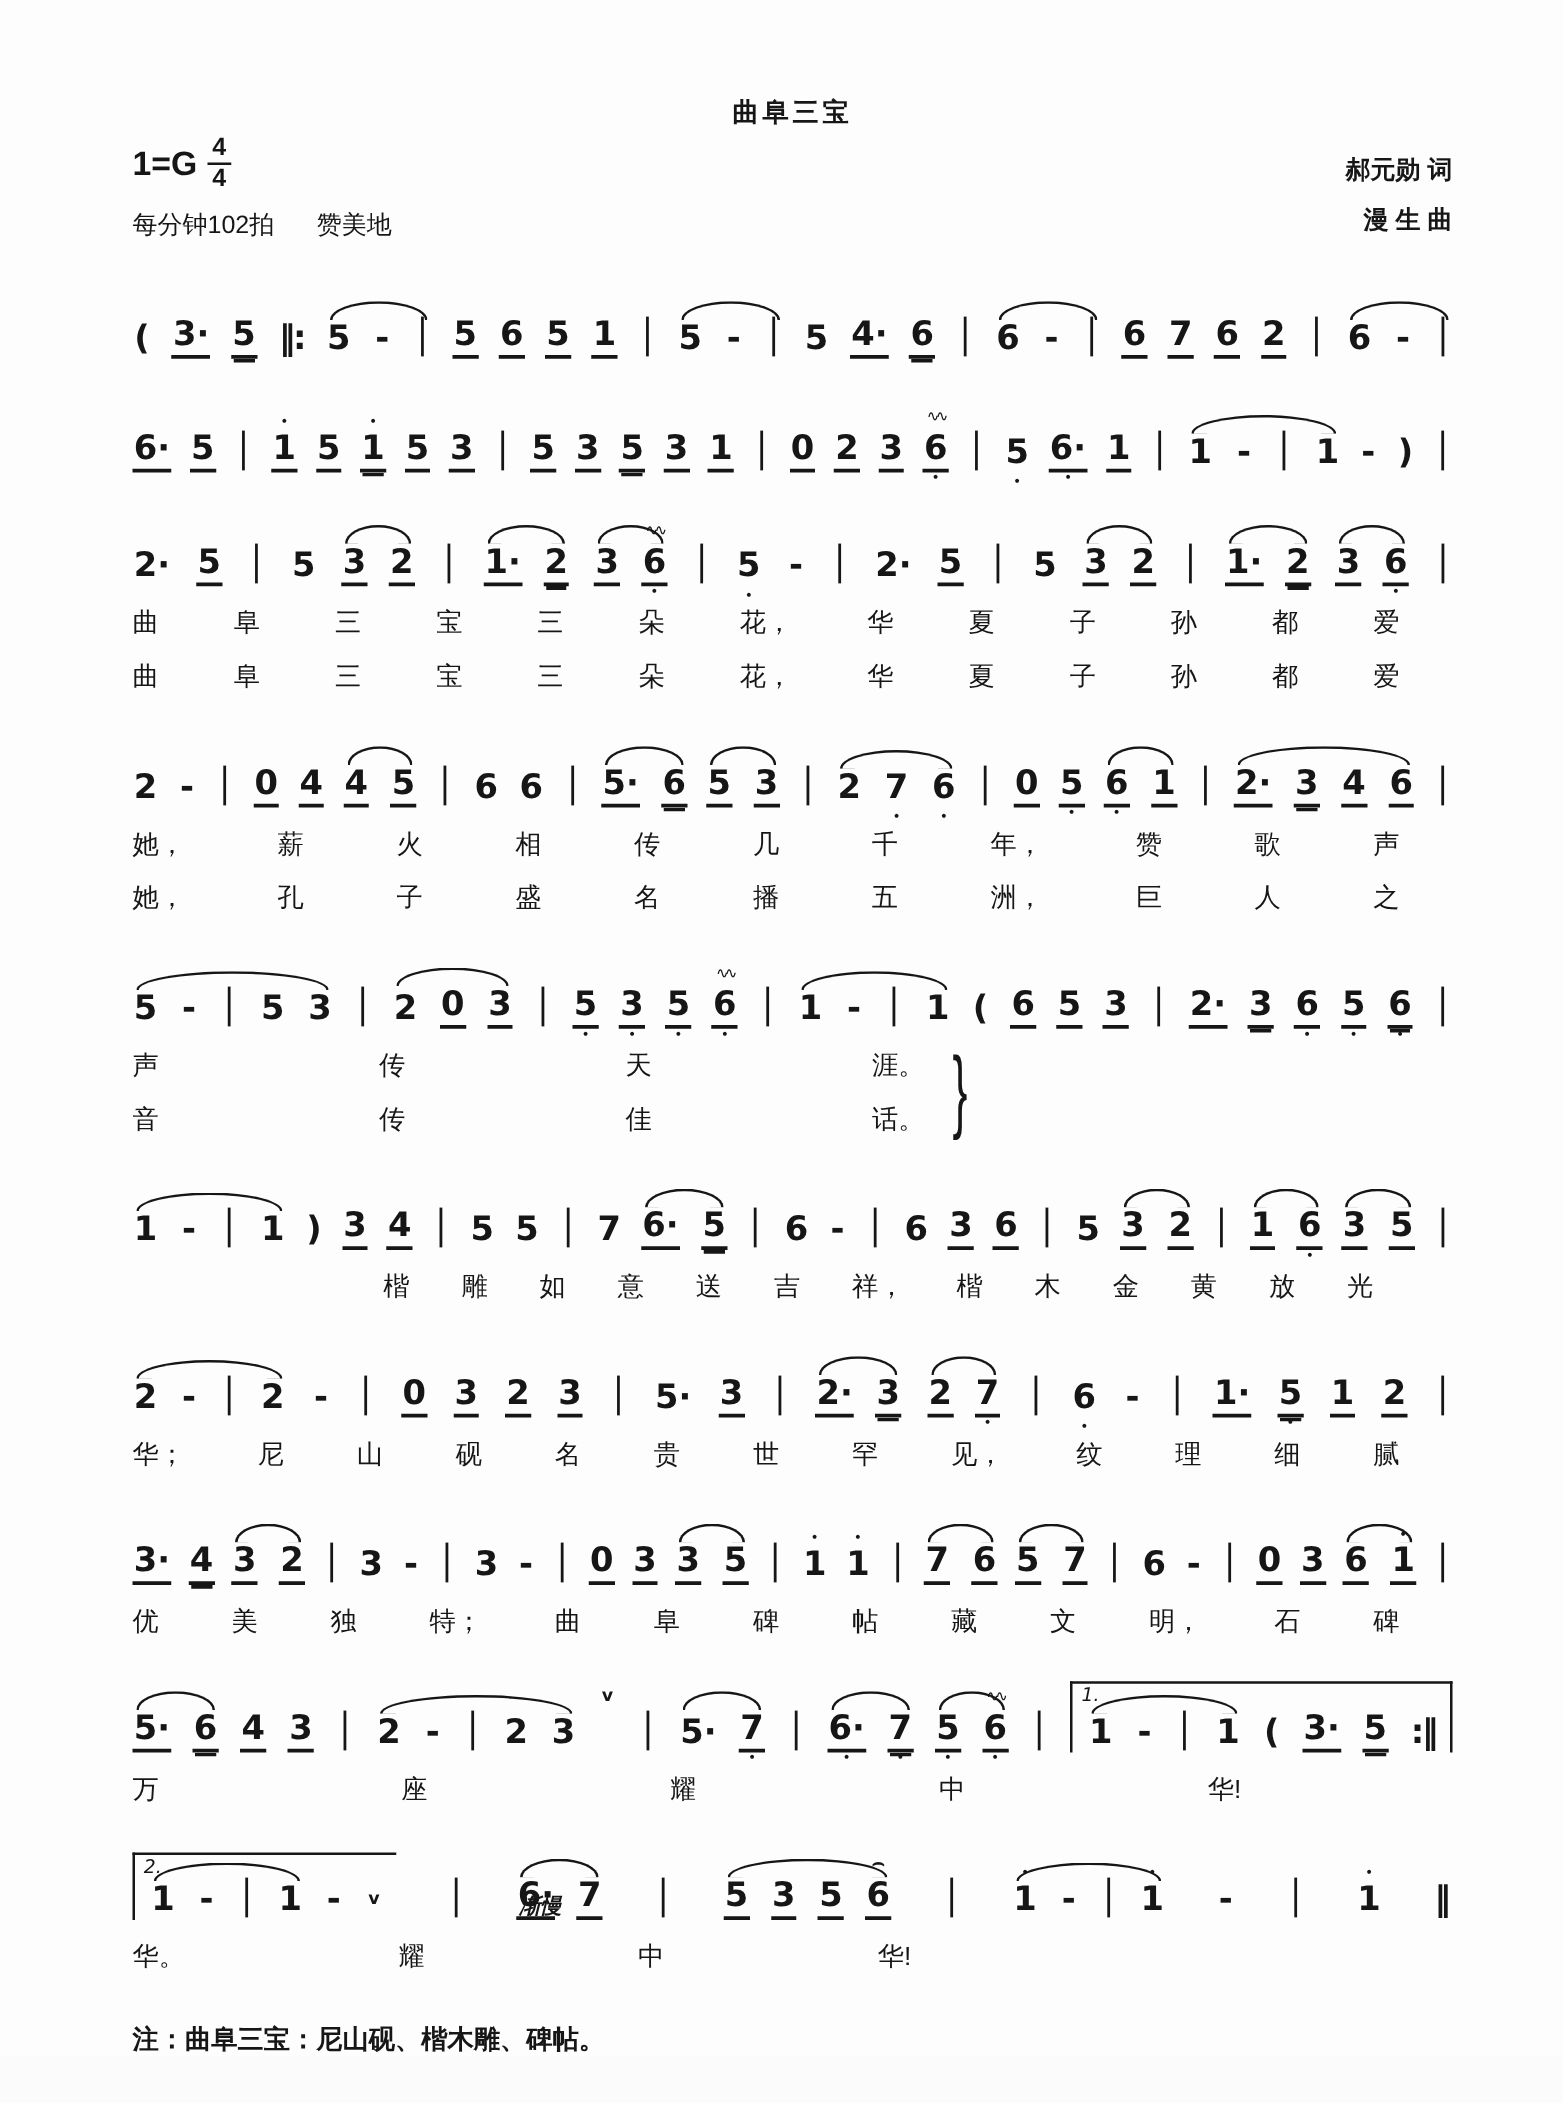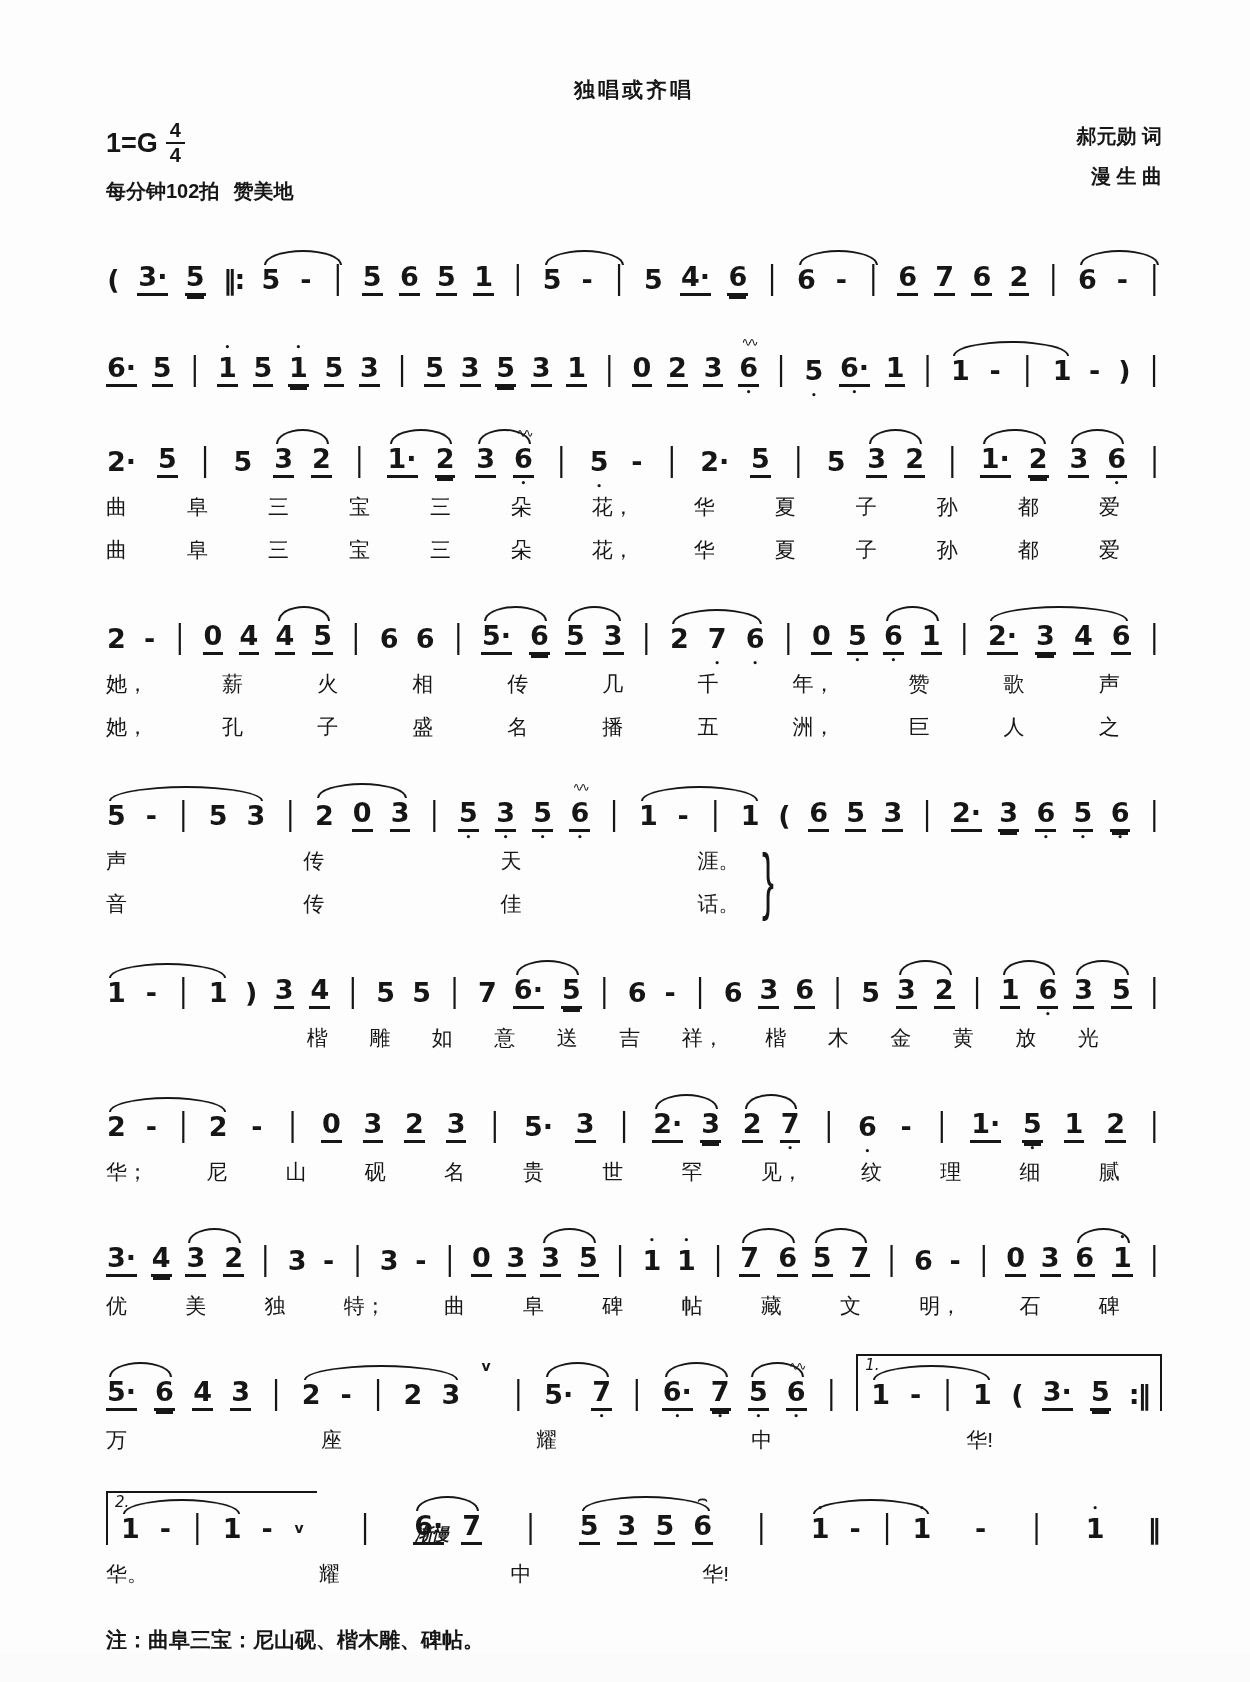--- a/index.html
+++ b/index.html
@@ -7,25 +7,25 @@
     width:1250px;min-height:1682px;background:#fbfbfb;color:#161616;
     font-family:"Liberation Sans","DejaVu Sans",sans-serif;box-sizing:border-box;
   }
   .page{padding:52px 88px 0 106px;background:#fdfdfd;}
   .title{
     text-align:center;font-size:43px;font-weight:700;
     letter-spacing:44px;text-indent:44px;line-height:1.1;
   }
   .subtitle{text-align:center;font-size:21px;font-weight:600;margin-top:24px;letter-spacing:3px;}
   .meta{display:flex;justify-content:space-between;align-items:flex-start;margin-top:4px;}
-  .keysig{font-size:27px;font-weight:700;display:flex;align-items:center;gap:8px;margin-top:12px;}
+  .keysig{font-size:27px;font-weight:700;display:flex;align-items:center;gap:8px;}
   .frac{display:inline-block;text-align:center;font-size:20px;line-height:1.05;font-weight:700;}
   .frac .top{display:block;border-bottom:2.5px solid #161616;padding:0 4px 1px;}
   .frac .bot{display:block;padding-top:1px;}
-  .tempo{font-size:20px;font-weight:700;margin-top:12px;display:flex;gap:14px;}
+  .tempo{font-size:20px;font-weight:400;margin-top:12px;display:flex;gap:34px;}
   .meta-right{text-align:right;font-size:20px;font-weight:600;line-height:2.0;padding-top:8px;}
   
   .score{margin-top:10px;}
   .system{margin-top:33px;}
   .notes{
     display:flex;justify-content:space-between;align-items:flex-end;
     font-size:27px;font-weight:700;height:58px;
     font-family:"DejaVu Sans","Liberation Sans",sans-serif;
   }
   .grp{display:flex;align-items:flex-end;gap:17px;position:relative;flex:0 0 auto;}
@@ -62,21 +62,21 @@
   .sys9 .lyr{width:84%;}
   .sys10 .lyr{width:59%;}
   .brace{position:absolute;left:62%;bottom:0px;font-size:42px;font-weight:400;
     transform:scaleY(1.75) scaleX(.85);transform-origin:center bottom;line-height:1;}
   .notice{margin-top:38px;font-size:21px;font-weight:700;}
 </style>
 </head>
 <body>
 
 <div class="page">
-  <div class="subtitle">独唱或齐唱</div>
+  <div class="subtitle">曲阜三宝</div>
 
   <div class="meta">
     <div>
       <div class="keysig">
         <span>1=G</span>
         <span class="frac">
           <span class="top">4</span>
           <span class="bot">4</span>
         </span>
       </div>

